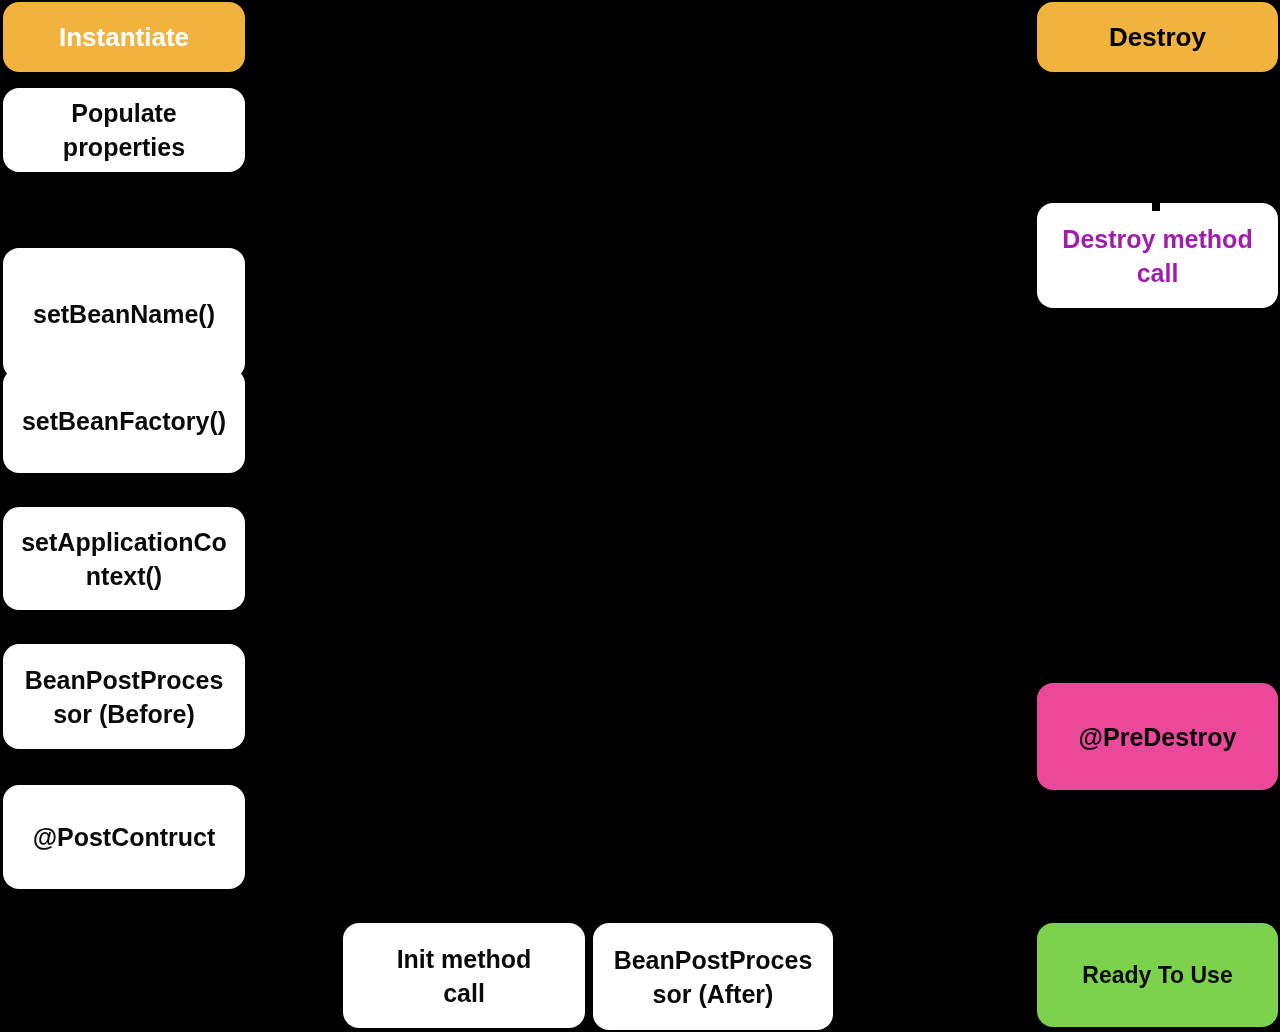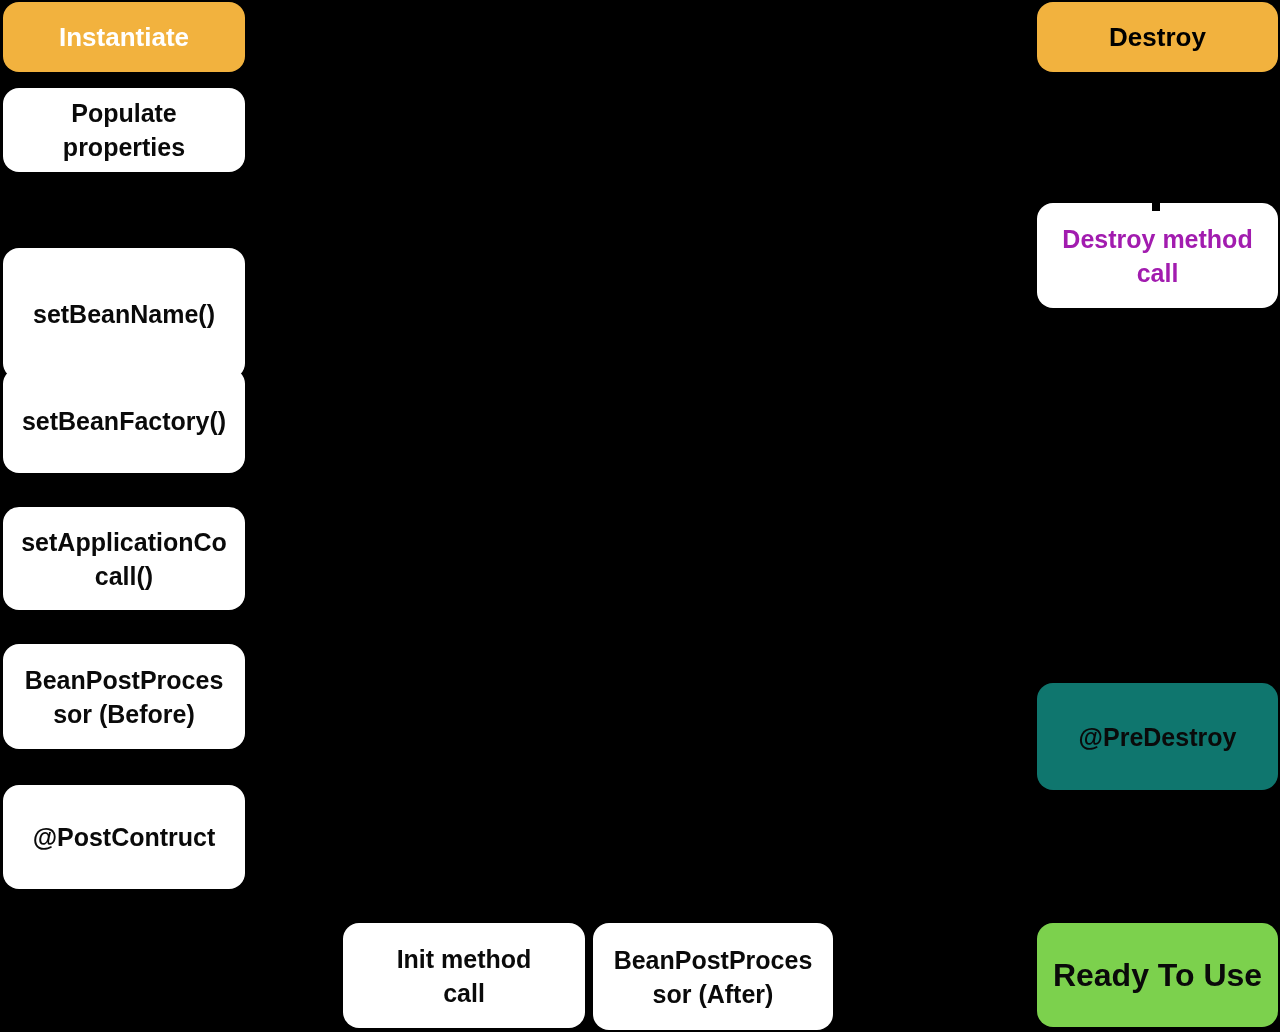--- a/index.html
+++ b/index.html
@@ -23,21 +23,21 @@
     text-align: center;
     border-radius: 16px;
     font-weight: 700;
     font-size: 25px;
     line-height: 34px;
     white-space: pre-line;
     box-sizing: border-box;
     padding: 16px 6px;
   }
   .node[data-kind="stage"] { font-size: 26px; }
-  .node[data-kind="ready"] { font-size: 32px; }
+  .node[data-kind="ready"] { font-size: 23px; }
 
   
   .n0  { left: 3px;    top: 2px;   width: 242px; height: 70px;  }
   .n1  { left: 3px;    top: 88px;  width: 242px; height: 84px; border-radius: 16px; }
   .n2  { left: 3px;    top: 228px; width: 242px; height: 131px; margin-top: 20px; }
   .n3  { left: 3px;    top: 368px; width: 242px; height: 105px; }
   .n4  { left: 3px;    top: 507px; width: 242px; height: 103px; }
   .n5  { left: 3px;    top: 644px; width: 242px; height: 105px; }
   .n6  { left: 3px;    top: 785px; width: 242px; height: 104px; }
   .n7  { left: 3px;    top: 923px; width: 242px; height: 107px; }
@@ -65,29 +65,29 @@
 <body>
 
 <div id="canvas" style="background: rgb(0, 0, 0);">
 
   <div class="node n0" data-kind="stage" style="background: rgb(242, 178, 62); color: rgb(255, 255, 255);">Instantiate</div>
   <div class="node n1" data-kind="step" style="background: rgb(255, 255, 255); color: rgb(10, 10, 10);">Populate
 properties</div>
   <div class="node n2" data-kind="step" style="background: rgb(255, 255, 255); color: rgb(10, 10, 10);">setBeanName()</div>
   <div class="node n3" data-kind="step" style="background: rgb(255, 255, 255); color: rgb(10, 10, 10);">setBeanFactory()</div>
   <div class="node n4" data-kind="step" style="background: rgb(255, 255, 255); color: rgb(10, 10, 10);">setApplicationCo
-call()</div>
+ntext()</div>
   <div class="node n5" data-kind="step" style="background: rgb(255, 255, 255); color: rgb(10, 10, 10);">BeanPostProces
 sor (Before)</div>
   <div class="node n6" data-kind="step" style="background: rgb(255, 255, 255); color: rgb(10, 10, 10);">@PostContruct</div>
   <div class="node n8" data-kind="step" style="background: rgb(255, 255, 255); color: rgb(10, 10, 10);">Init method
 call</div>
   <div class="node n9" data-kind="step" style="background: rgb(255, 255, 255); color: rgb(10, 10, 10);">BeanPostProces
 sor (After)</div>
   <div class="node n10" data-kind="stage" style="background: rgb(242, 178, 62); color: #000000;">Destroy</div>
   <div class="node n11" data-kind="step" style="background: rgb(255, 255, 255); color: #a21caf;">Destroy method
 call</div>
-  <div class="node n13" data-kind="step" style="background: #0f766e; color: rgb(10, 10, 10);">@PreDestroy</div>
+  <div class="node n13" data-kind="step" style="background: #ec4899; color: rgb(10, 10, 10);">@PreDestroy</div>
   <div class="node n14" data-kind="ready" style="background: rgb(124, 209, 77); color: rgb(10, 10, 10);">Ready To Use</div>
 
   <div class="artifact-notch"></div>
 
 </div>
 
 </body></html>

